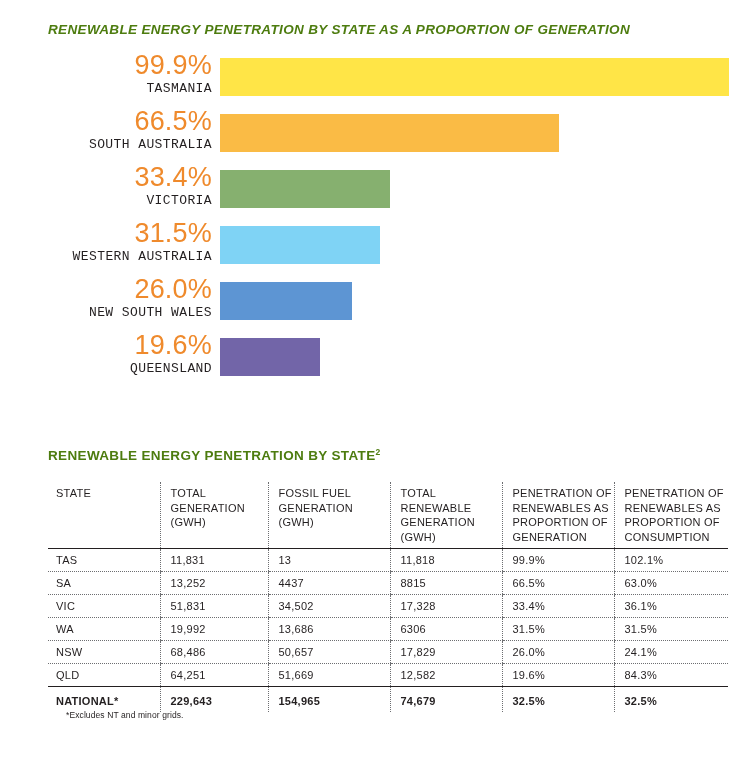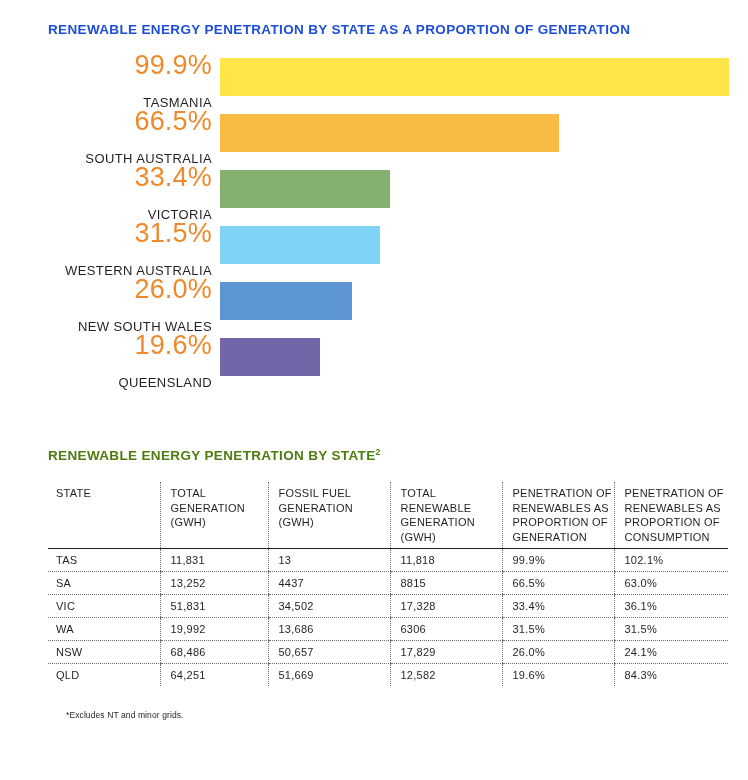--- a/index.html
+++ b/index.html
@@ -23,22 +23,23 @@
     top: 0;
     width: 748px;
   }
   .chart-title {
     position: absolute;
     left: 48px;
     top: 22px;
     font-size: 13.5px;
     font-weight: bold;
     letter-spacing: 0.35px;
-    color: #1d4ed8;
+    color: #4d7c0f;
     white-space: nowrap;
+    font-style: italic;
   }
   .bars-area {
     position: absolute;
     left: 0;
     top: 58px;
     width: 748px;
   }
   .bar-row {
     position: relative;
     height: 38px;
@@ -56,23 +57,24 @@
     font-size: 27px;
     font-weight: 300;
     line-height: 27px;
     color: #ef8a2c;
     letter-spacing: 0.2px;
   }
   .bar-state {
     display: block;
     font-size: 13px;
     line-height: 16px;
-    margin-top: 16px;
+    margin-top: 2px;
     color: #231f20;
     letter-spacing: 0.4px;
+    font-family: Liberation Mono, monospace;
   }
   .bar-track {
     position: absolute;
     left: 220px;
     top: 0;
     height: 38px;
     width: 509px;
   }
   .bar-fill {
     height: 38px;
@@ -287,17 +289,25 @@
           <td>24.1%</td>
         </tr>
         <tr class="last-data">
           <td>QLD</td>
           <td>64,251</td>
           <td>51,669</td>
           <td>12,582</td>
           <td>19.6%</td>
           <td>84.3%</td>
         </tr>
+        <tr class="national-row">
+          <td>NATIONAL*</td>
+          <td>229,643</td>
+          <td>154,965</td>
+          <td>74,679</td>
+          <td>32.5%</td>
+          <td>32.5%</td>
+        </tr>
       </tbody>
   </table>
 
   <div class="footnote">*Excludes NT and minor grids.</div>
 </div>
 
 </body></html>

